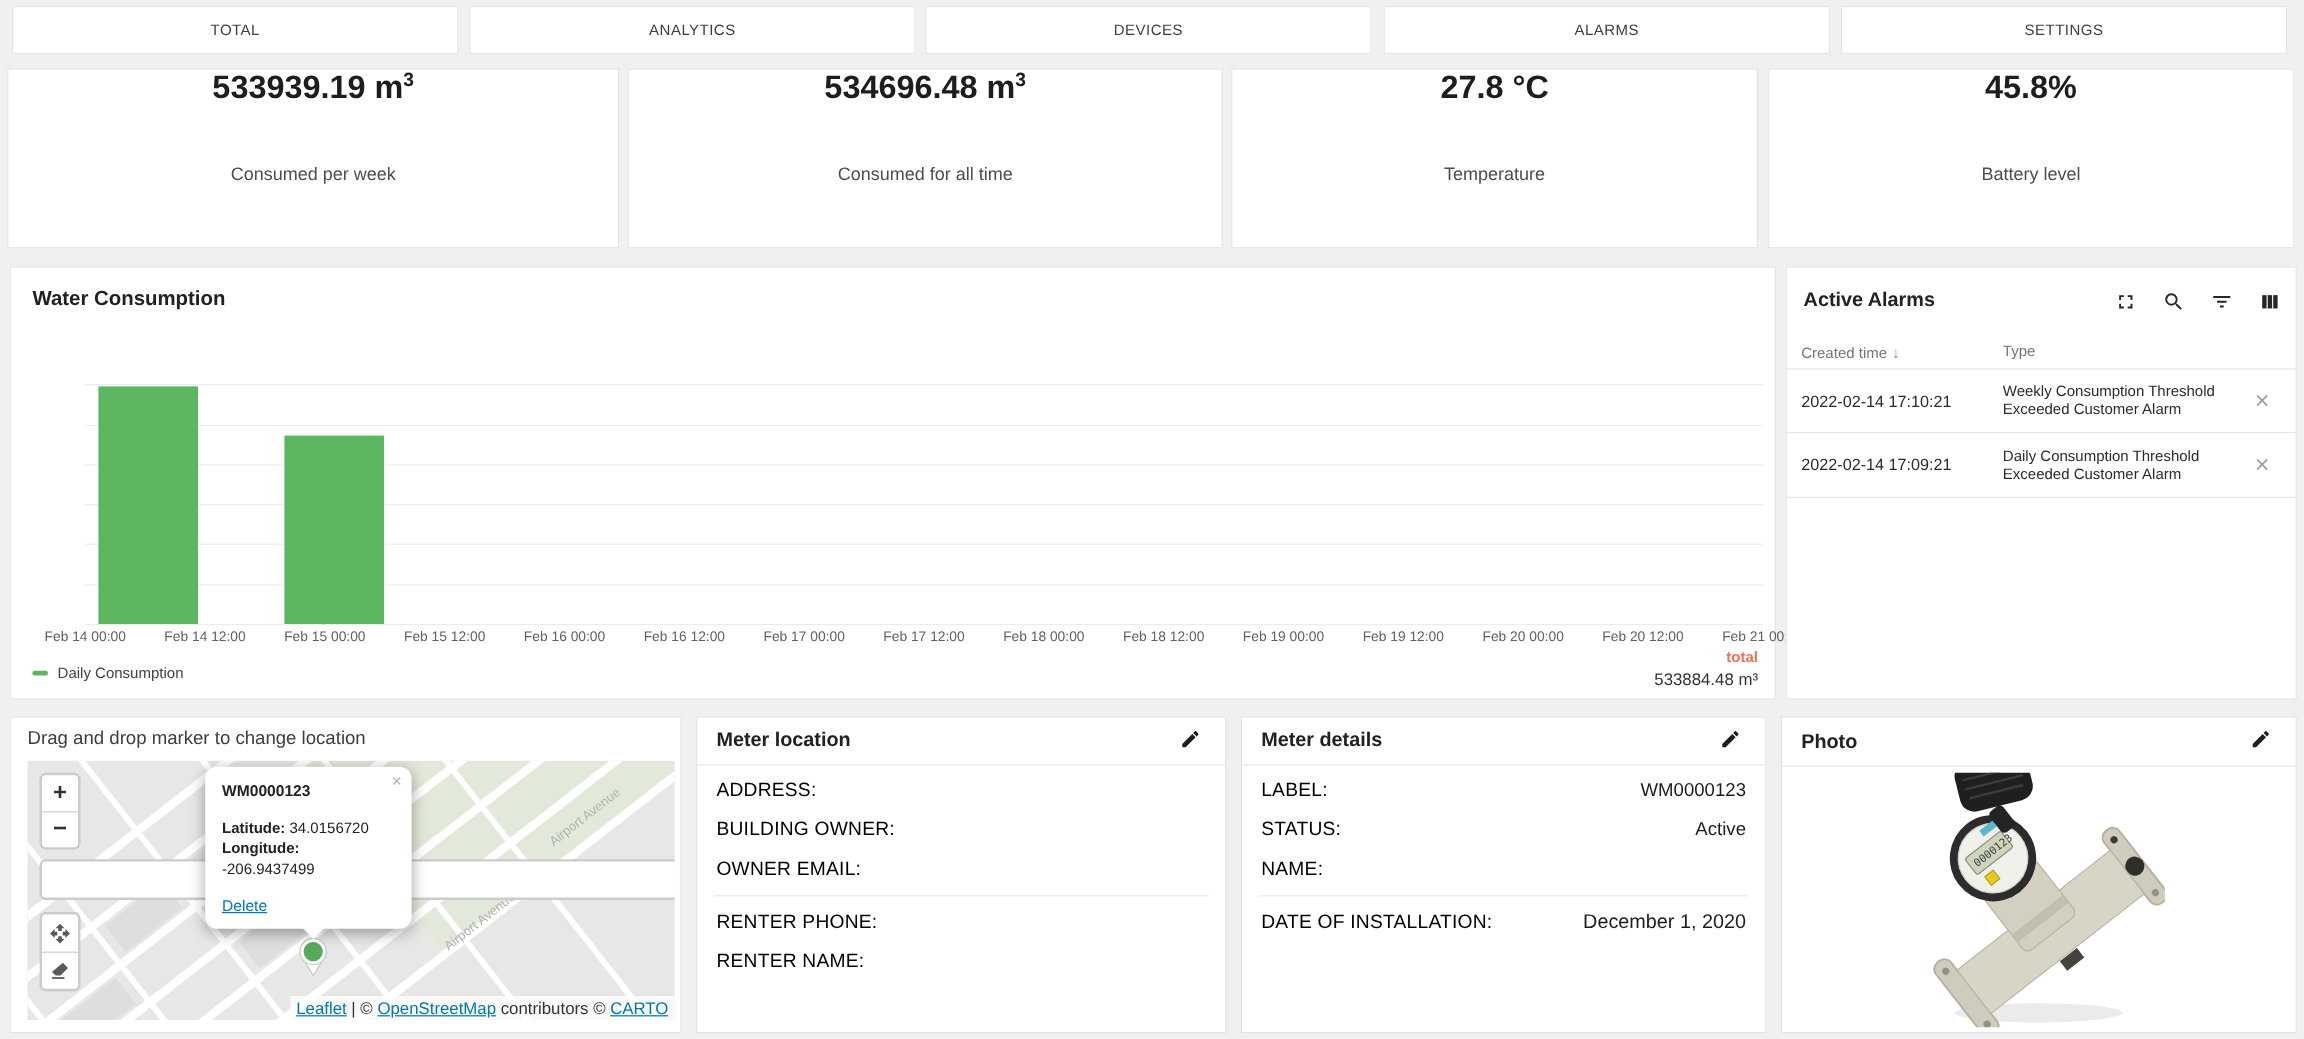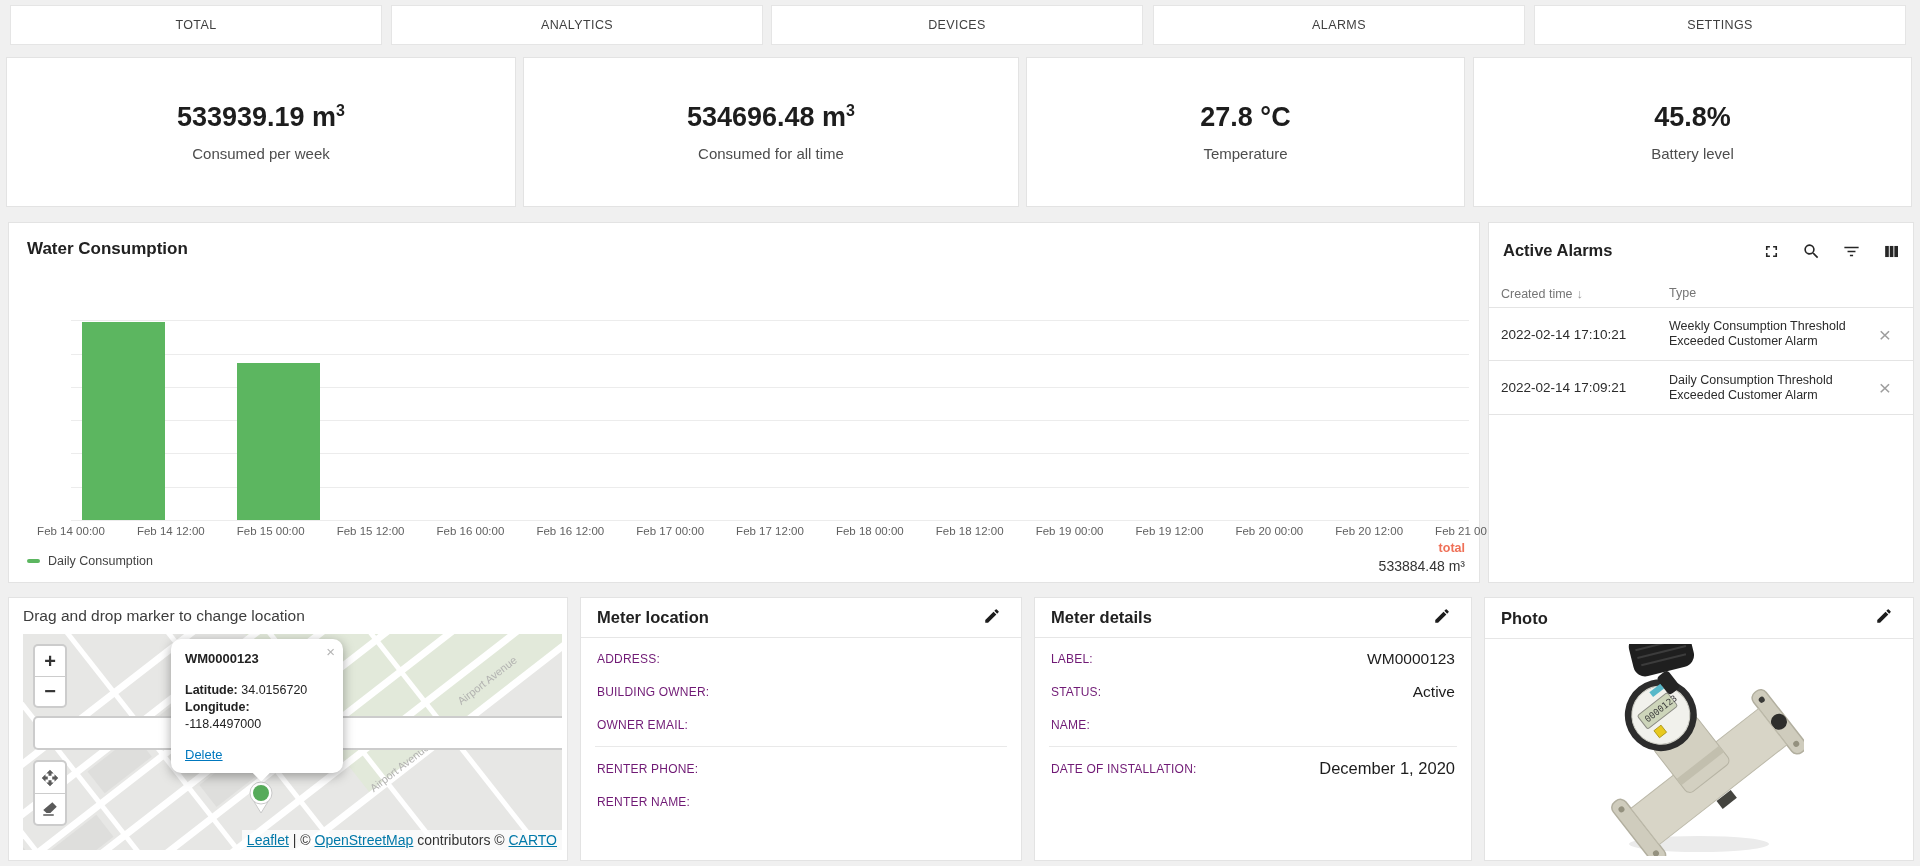--- a/index.html
+++ b/index.html
@@ -10,24 +10,24 @@
     color:#212121; position:relative; overflow:hidden;
   }
   .card { position:absolute; background:#fff; border:1px solid #e3e3e3; }
 
   
   .tab { position:absolute; top:5px; height:40px; background:#fff; border:1px solid #e5e5e5;
          display:flex; align-items:center; justify-content:center;
          font-size:12.5px; color:#3f3f3f; letter-spacing:.4px; cursor:pointer; }
 
   
-  .stat { display:flex; flex-direction:column; align-items:center; justify-content:center; gap:12px; }
+  .stat { display:flex; flex-direction:column; align-items:center; gap:12px; }
   .stat-value { font-size:27px; font-weight:bold; color:#1d1d1d; }
   .stat-value sup { font-size:16px; }
-  .stat-label { font-size:15px; color:#4d4d4d; }
+  .stat-label { font-size:15px; color:#4d4d4d;margin-top:36px; }
 
   
   .chart-title { position:absolute; left:18px; top:16px; font-size:17px; font-weight:bold; color:#212121; }
   .plot { position:absolute; left:62px; right:10px; top:64px; height:233px; }
   .gridline { position:absolute; left:0; right:0; height:1px; background:#ececec; }
   .bar { position:absolute; bottom:0; background:#5CB660; }
   .yaxis { position:absolute; left:0; width:54px; top:64px; height:233px; }
   .yaxis span { position:absolute; right:0; transform:translateY(-50%);
                 font-size:11.5px; color:#616161; white-space:nowrap; }
   .xaxis { position:absolute; left:62px; right:10px; top:302px; height:16px; }
@@ -57,21 +57,21 @@
   .alarm-close { font-size:21px; color:#9e9e9e; text-align:center; cursor:pointer; line-height:1; }
 
   
   .panel-head { display:flex; justify-content:space-between; align-items:center;
                 height:40px; padding:0 16px; }
   .panel-head.bordered { border-bottom:1px solid #e6e6e6; }
   .edit-btn { width:22px; height:22px; cursor:pointer; }
   .edit-btn svg { width:18px; height:18px; fill:#1d1d1d; }
   .fields { padding:4px 16px 0 16px; }
   .frow { display:flex; justify-content:space-between; align-items:center; min-height:33px; }
-  .flabel { font-size:12px; color:#701a75; letter-spacing:.2px; }
+  .flabel { font-size:16px; color:#000000; letter-spacing:.2px; }
   .fvalue { font-size:15.5px; color:#1d1d1d; }
   .fdivider { border-top:1px solid #e9e9e9; margin:5px -2px; }
 
   
   .map-title { font-size:15.5px; color:#3d3d3d; font-weight:normal; }
   .map-area { position:absolute; left:14px; right:5px; top:36px; bottom:10px;
               background:#e7e7e5; overflow:hidden; cursor:grab; }
   .map-svg { position:absolute; inset:0; width:100%; height:100%; }
   .leaflet-ctl { position:absolute; background:#fff; border:2px solid rgba(0,0,0,.2);
                  border-radius:5px; overflow:hidden; z-index:5; }
@@ -306,21 +306,21 @@
         <path d="M14 33 L6 20 h16 Z" fill="#ffffff" stroke="#c9c9c9" stroke-width="1"></path>
         <circle cx="14" cy="13" r="11" fill="#ffffff" stroke="#c9c9c9" stroke-width="1"></circle>
         <circle cx="14" cy="13" r="8" fill="#56ab5a"></circle>
       </svg>
     </div>
 
     <div class="map-popup">
       <span class="popup-close">×</span>
       <div class="popup-title">WM0000123</div>
       <div class="popup-line"><b>Latitude:</b><span> 34.0156720</span></div>
-      <div class="popup-line"><b>Longitude:</b><span> -118.4497000</span></div>
+      <div class="popup-line"><b>Longitude:</b><span> -206.9437499</span></div>
       <span class="popup-delete">Delete</span>
     </div>
 
     <div class="attribution"><a>Leaflet</a><span> | © </span><a>OpenStreetMap</a><span> contributors © </span><a>CARTO</a></div>
   </div>
 </div>
 
 <div class="card" style="left:580px;top:597px;width:442px;height:264px">
   <div class="panel-head bordered">
     <span class="panel-title">Meter location</span>

